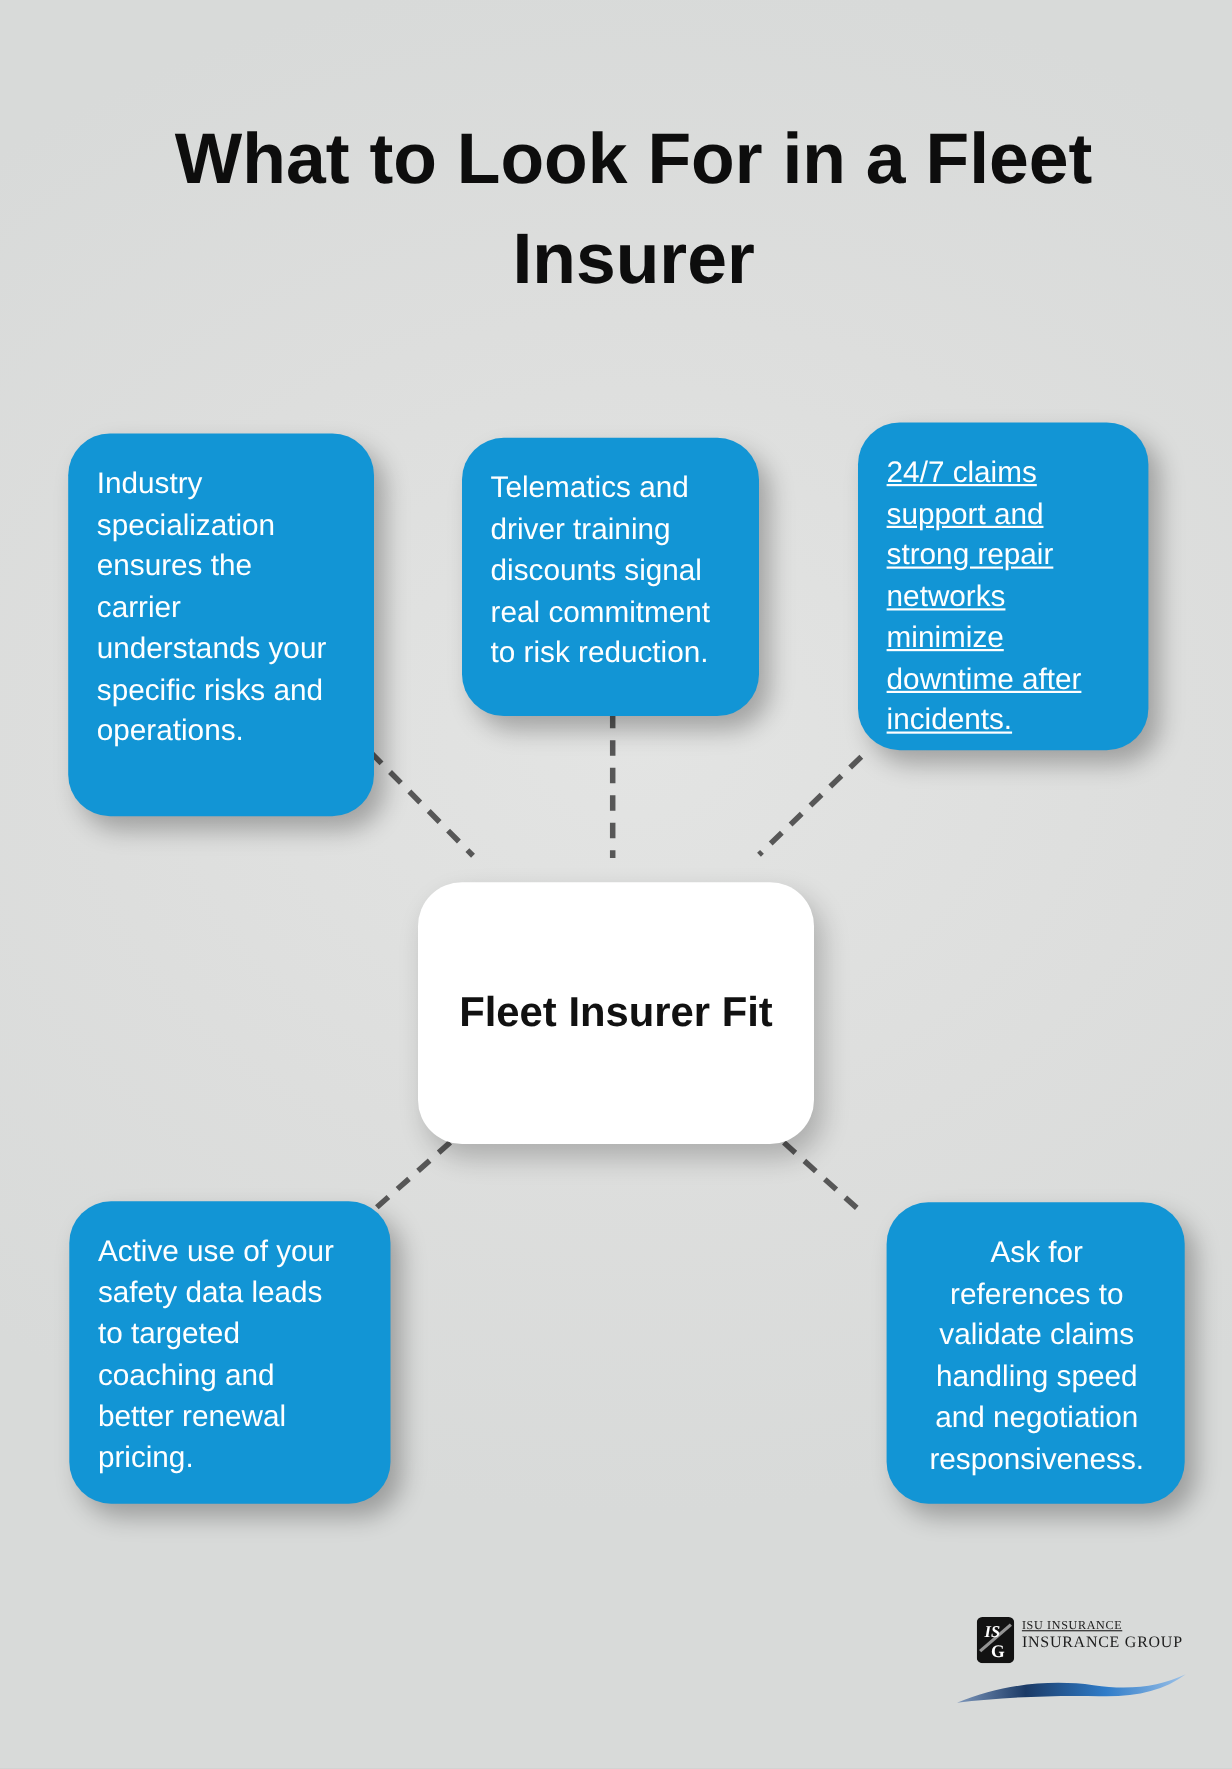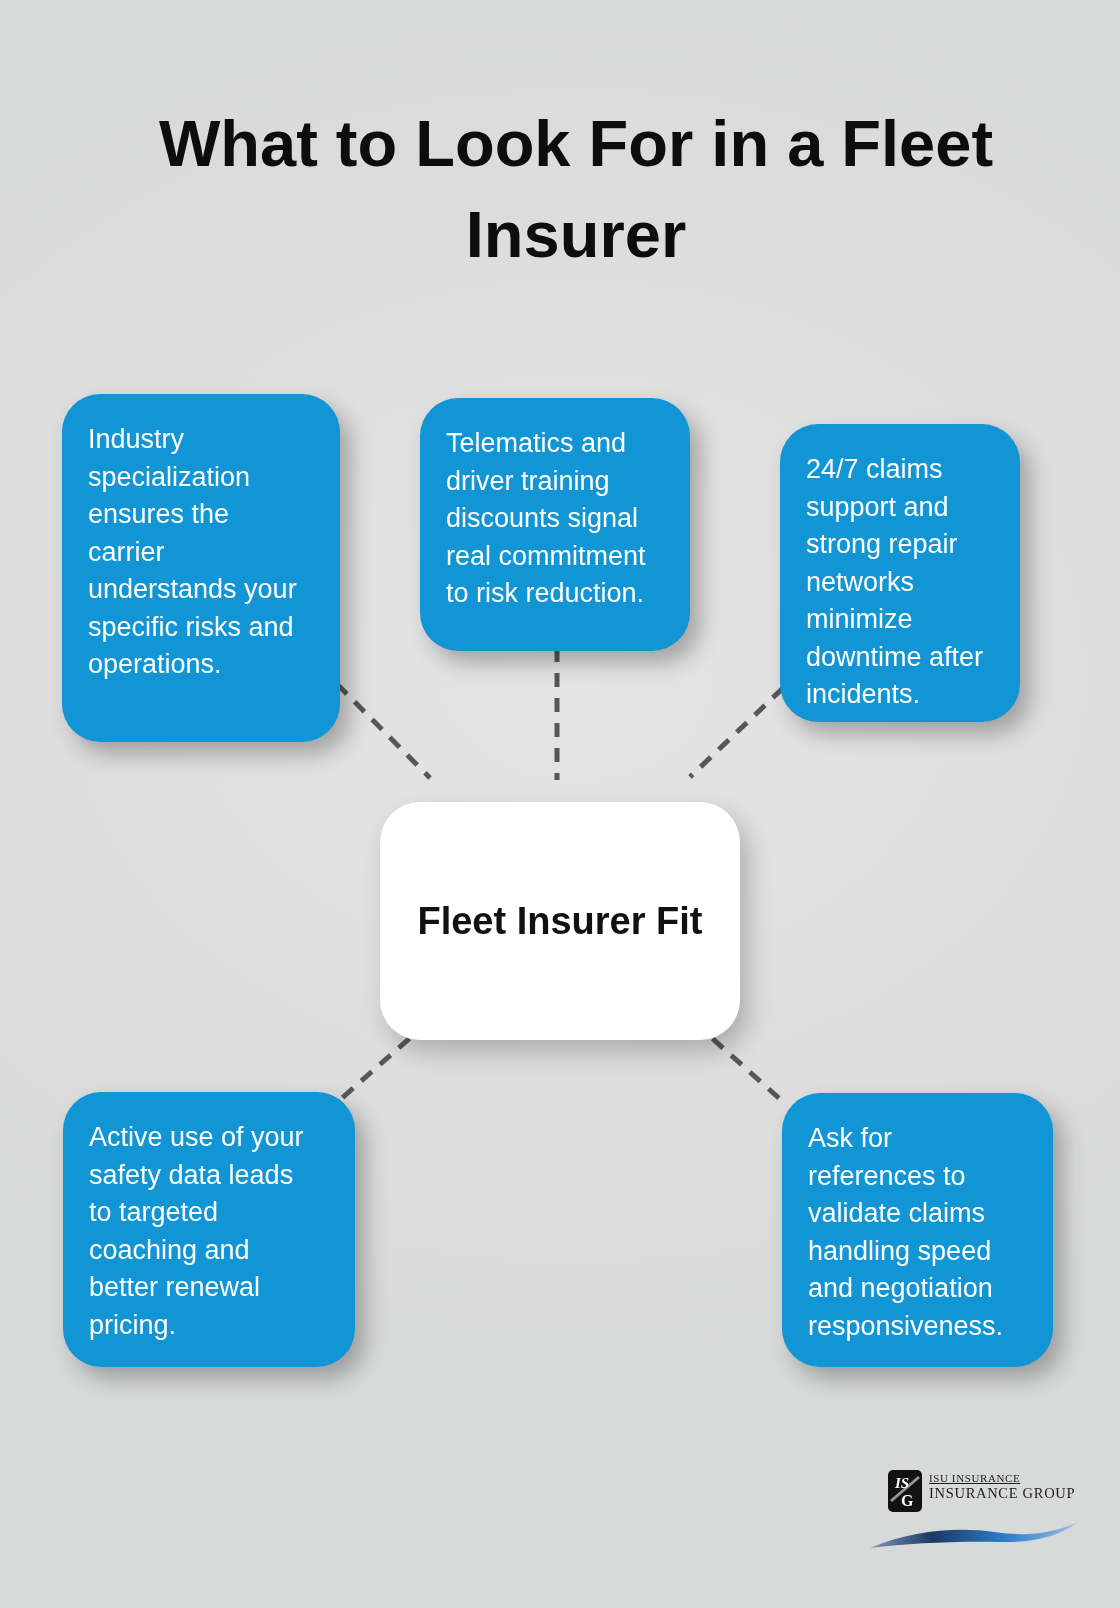--- a/index.html
+++ b/index.html
@@ -45,23 +45,23 @@
     border-radius: 38px;
     color: #ffffff;
     font-size: 27px;
     line-height: 37.5px;
     padding: 27px 24px 18px 26px;
     white-space: pre-line;
     box-shadow: 10px 12px 22px rgba(0,0,0,0.28);
   }
   .node-tl { left: 62px;  top: 394px;  width: 278px; height: 348px; }
   .node-tc { left: 420px; top: 398px;  width: 270px; height: 253px; }
-  .node-tr { left: 780px; top: 424px;  width: 240px; height: 298px; }
+  .node-tr { left: 780px; top: 384px;  width: 264px; height: 298px; text-decoration: underline; }
   .node-bl { left: 63px;  top: 1092px; width: 292px; height: 275px; }
-  .node-br { left: 782px; top: 1093px; width: 271px; height: 274px; }
+  .node-br { left: 806px; top: 1093px; width: 271px; height: 274px; text-align: center; }
 
   .center-node {
     position: absolute;
     left: 380px; top: 802px;
     width: 360px; height: 238px;
     background: #ffffff;
     border-radius: 40px;
     display: flex;
     align-items: center;
     justify-content: center;

